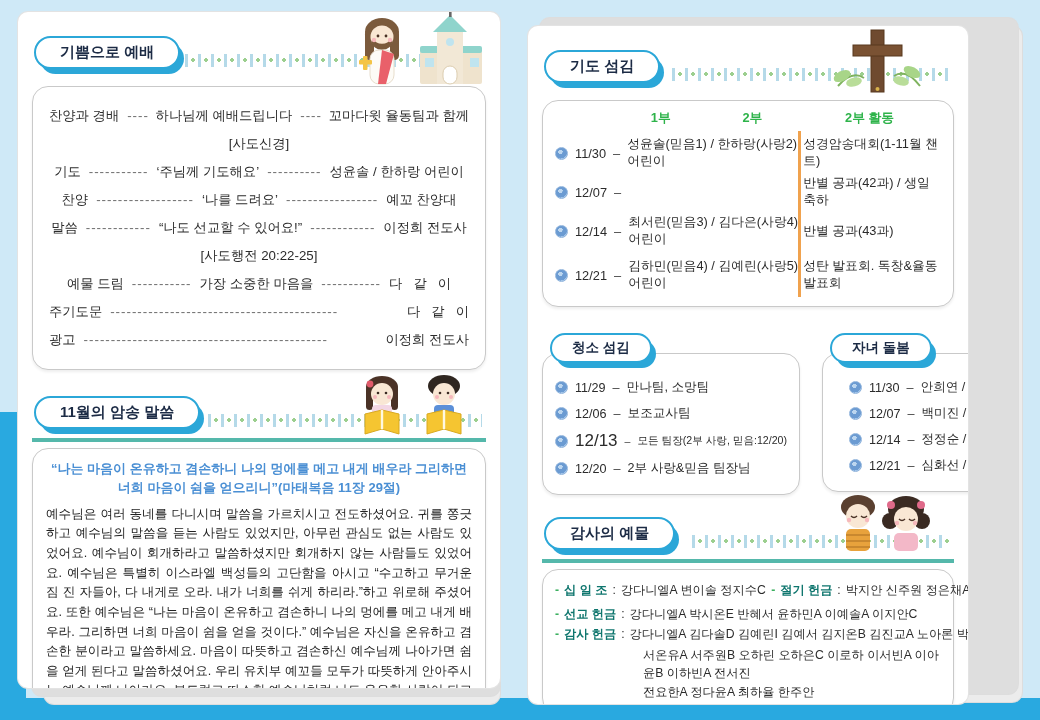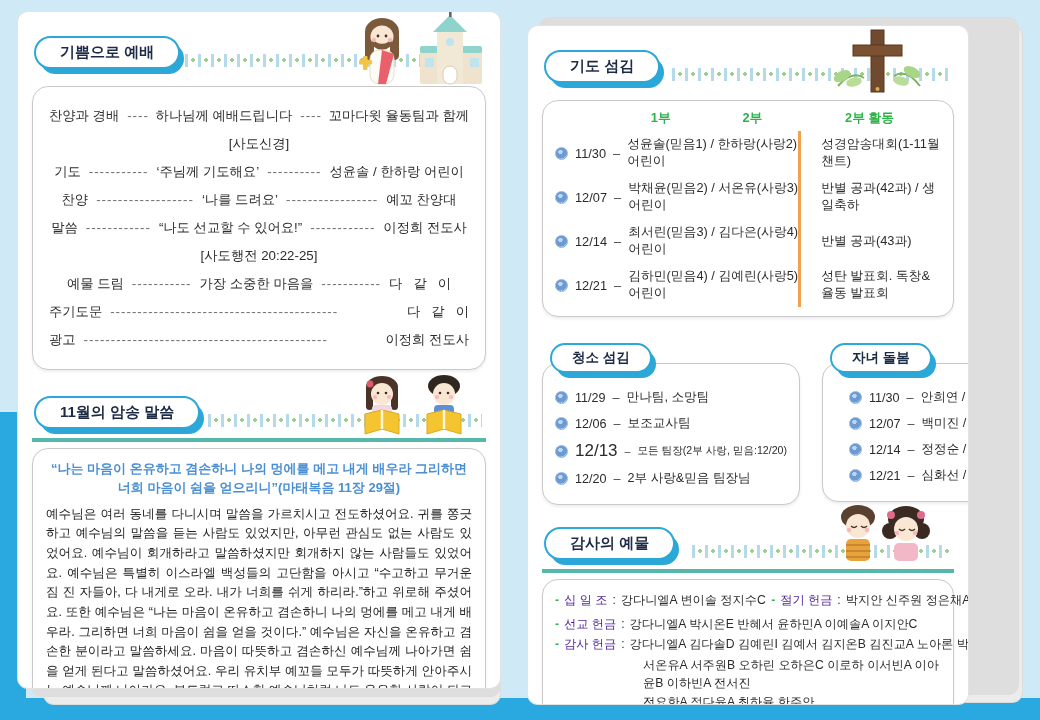--- a/index.html
+++ b/index.html
@@ -55,21 +55,21 @@
   .body-text{margin:0;font-size:12.6px;line-height:1.56;text-align:justify;color:#222;}
 
   
   .prayer-box{margin:8px 14px 0;padding:7px 12px 9px;font-size:12.8px;}
   .p-head{display:flex;font-weight:bold;color:#2eb34a;margin:2px 0 4px;}
   .h-spacer{flex:0 0 60px;}
   .h-col{flex:1;text-align:center;}
   .h-right{flex:0 0 37%;text-align:center;}
   .p-row{display:flex;align-items:stretch;}
   .p-cell-left{flex:0 0 63%;display:flex;align-items:center;gap:7px;padding:5px 0;}
-  .p-cell-right{flex:1;border-left:3px solid #f0a24e;padding-left:20px;display:flex;align-items:center;}
+  .p-cell-right{flex:1;border-left:3px solid #f0a24e;padding-left:2px;display:flex;align-items:center;}
   .dot{width:11px;height:11px;border-radius:50%;flex:none;display:inline-block;
        background:radial-gradient(circle at 40% 35%,#bcd6ef 0 22%,#6b9bd2 23% 68%,#a3c5e9 69% 100%);
        border:1px solid #8fb3dc;}
   .p-sep,.sep{color:#444;}
 
   
   .mid{display:flex;gap:22px;margin:16px 14px 0;align-items:flex-start;}
   .mid-col{position:relative;}
   .mid-col.c1{flex:0 0 206px;}
   .mid-col.c2{flex:1;}
@@ -77,21 +77,21 @@
   .s-box{padding:16px 10px 8px;font-size:12.6px;}
   .s-row{display:flex;align-items:center;gap:7px;margin:9px 2px;white-space:nowrap;}
   .s-row .txt{overflow:hidden;}
 
   
   .off-box{margin:6px 14px 0;padding:9px 12px;font-size:12.2px;line-height:1.45;}
   .off-row-split{display:flex;}
   .off-row-split .half{flex:0 0 56%;}
   .off-item{display:flex;gap:5px;align-items:baseline;margin:3px 0;white-space:nowrap;}
   .off-bullet{color:#3cb060;font-weight:bold;}
-  .off-label{color:#4c1d95;font-weight:normal;flex:none;}
+  .off-label{color:#0f766e;font-weight:bold;flex:none;}
   .off-colon{flex:none;}
   .off-cont{padding-left:88px;margin:2px 0;}
 </style>
 </head>
 <body>
 
 <div class="blue-left"></div>
 <div class="blue-bottom"></div>
 
 <div class="sheet" style="left:44px;top:28px;width:456px;height:676px;"></div>
@@ -255,21 +255,20 @@
         <span class="p-sep">–</span>
         <span>성윤솔(믿음1)  / 한하랑(사랑2) 어린이</span>
       </div>
       <div class="p-cell-right">성경암송대회(1-11월 챈트)</div>
     </div>
     <div class="p-row">
       <div class="p-cell-left">
         <span class="dot"></span>
         <span>12/07</span>
         <span class="p-sep">–</span>
-        <span>박채윤(믿음2)  / 서온유(사랑3) 어린이</span>
       </div>
       <div class="p-cell-right">반별 공과(42과) / 생일축하</div>
     </div>
     <div class="p-row">
       <div class="p-cell-left">
         <span class="dot"></span>
         <span>12/14</span>
         <span class="p-sep">–</span>
         <span>최서린(믿음3)  / 김다은(사랑4) 어린이</span>
       </div>

